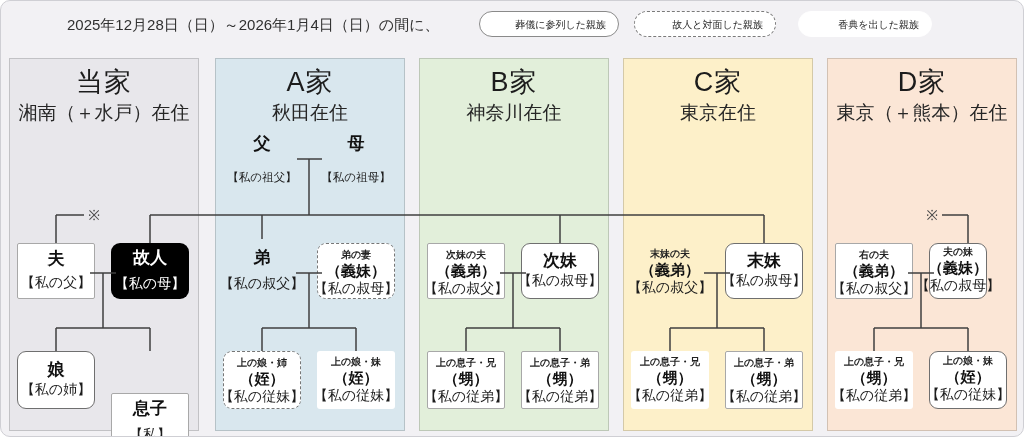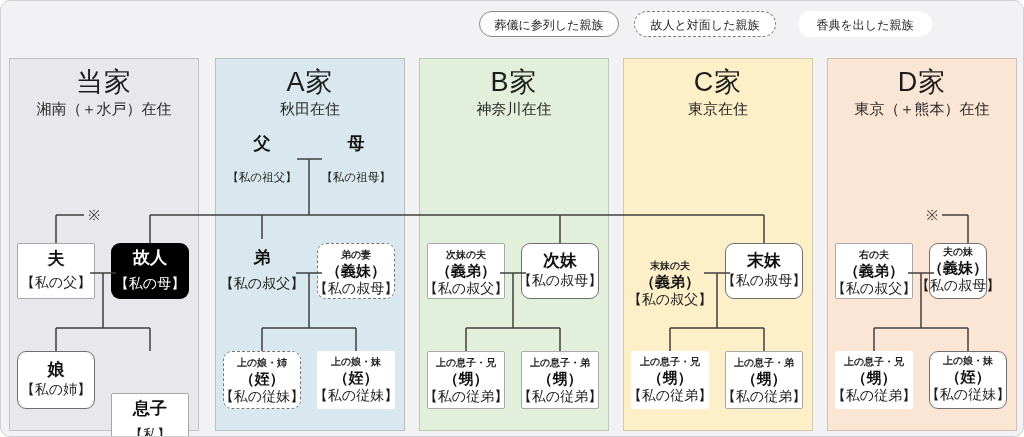--- a/index.html
+++ b/index.html
@@ -1,33 +1,33 @@
 <!DOCTYPE html>
 <html><head>
 <meta charset="utf-8">
 <style>
   html,body{margin:0;padding:0;background:#ffffff;font-family:"Liberation Sans",sans-serif;}
   #canvas{position:relative;width:1022px;height:435px;background:#f2f1f4;border:1px solid #cfcfd4;
           border-radius:10px;overflow:hidden;}
   
   .date-text{position:absolute;left:66px;top:10px;height:28px;line-height:28px;
              font-size:15px;color:#303030;white-space:nowrap;}
-  .chip{position:absolute;top:10px;height:26px;line-height:26px;text-align:center;
-        font-size:12px;color:#262626;background:#ffffff;border-radius:13px;white-space:nowrap;
+  .chip{position:absolute;top:10px;height:26px;line-height:26px;text-align:right;
+        font-size:10px;color:#262626;background:#ffffff;border-radius:13px;white-space:nowrap;
         padding:0 12px;box-sizing:border-box;}
   .chip.solid{border:1px solid #8a8a8a;}
   .chip.dashed{border:1px dashed #7a7a7a;}
   .chip.plain{border:1px solid #ffffff;}
   
   .family-col{position:absolute;top:57px;width:190px;height:373px;box-sizing:border-box;
               border:1px solid rgba(0,0,0,0.16);}
   .family-name{position:absolute;left:0;top:5px;width:100%;text-align:center;
                font-size:27px;color:#1c1c1c;letter-spacing:1px;}
   .family-residence{position:absolute;left:0;top:41px;width:100%;text-align:center;
-                    font-size:15px;color:#262626;}
+                    font-size:19px;color:#262626;}
   
   .person{position:absolute;box-sizing:border-box;display:flex;flex-direction:column;
           align-items:center;justify-content:space-between;padding:5px 1px 6px 1px;
           background:#ffffff;}
   .person .nm{font-size:17px;font-weight:bold;color:#111;line-height:1.2;white-space:nowrap;}
   .person .nm.small{font-size:10px;font-weight:bold;color:#222;line-height:1.25;}
   .person .nm.mid{font-size:15px;line-height:1.2;}
   .person .br{font-size:14px;color:#1d1d1d;white-space:nowrap;}
   .person.style-box{border:1px solid #a8a8a8;border-radius:2px;}
   .person.style-rounded{border:1.5px solid #6f6f6f;border-radius:9px;justify-content:center;}
@@ -39,20 +39,21 @@
   .parent-name{position:absolute;width:90px;text-align:center;font-size:17px;font-weight:bold;color:#111;}
   .parent-br{position:absolute;width:96px;text-align:center;font-size:11.5px;color:#1d1d1d;white-space:nowrap;}
   .cont-marker{position:absolute;top:206px;width:16px;text-align:center;
                font-size:14px;color:#4a4a4a;line-height:16px;}
   #connectors{position:absolute;left:0;top:0;pointer-events:none;}
 </style>
 </head>
 <body>
 
 <div id="canvas">
+  <div class="date-text">2025年12月28日（日）～2026年1月4日（日）の間に、</div>
   <div class="chip solid" style="left:478px;width:140px">葬儀に参列した親族</div>
   <div class="chip dashed" style="left:633px;width:142px">故人と対面した親族</div>
   <div class="chip plain" style="left:797px;width:134px">香典を出した親族</div>
   <div id="columns">
       <div class="family-col" style="left: 8px; background: rgb(232, 231, 235);">
         <div class="family-name">当家</div>
                  <div class="family-residence">湘南（＋水戸）在住</div>
       </div>
       <div class="person style-box" style="left: 16px; top: 242px; width: 78px; height: 56px;">
         <div class="nm">夫</div>
@@ -118,21 +119,21 @@
       </div>
       <div class="person style-box" style="left: 520px; top: 350px; width: 78px; height: 58px;">
         <div class="nm small">上の息子・弟</div>
         <div class="nm mid">（甥）</div>
         <div class="br">【私の従弟】</div>
       </div>
       <div class="family-col" style="left: 622px; background: rgb(253, 240, 201);">
         <div class="family-name">C家</div>
                  <div class="family-residence">東京在住</div>
       </div>
-      <div class="person style-text" style="left: 630px; top: 254px; width: 78px; height: 56px;">
+      <div class="person style-text" style="left: 630px; top: 242px; width: 78px; height: 56px;">
         <div class="nm small">末妹の夫</div>
         <div class="nm mid">（義弟）</div>
         <div class="br">【私の叔父】</div>
       </div>
       <div class="person style-rounded" style="left: 724px; top: 242px; width: 78px; height: 56px;">
         <div class="nm">末妹</div>
         <div class="br">【私の叔母】</div>
       </div>
       <div class="person style-white" style="left: 630px; top: 350px; width: 78px; height: 58px;">
         <div class="nm small">上の息子・兄</div>

